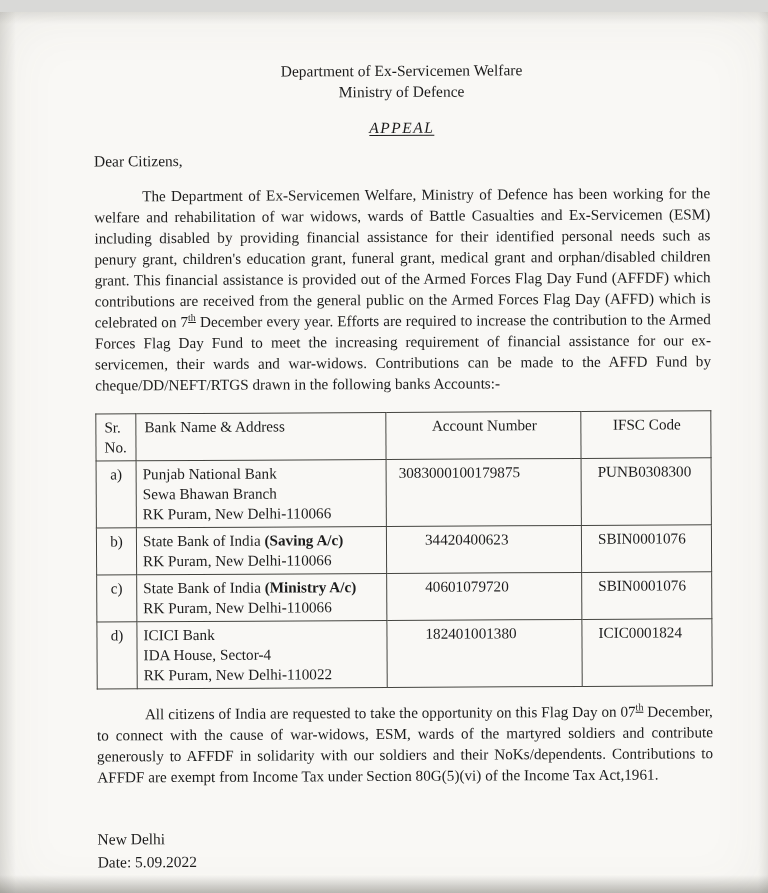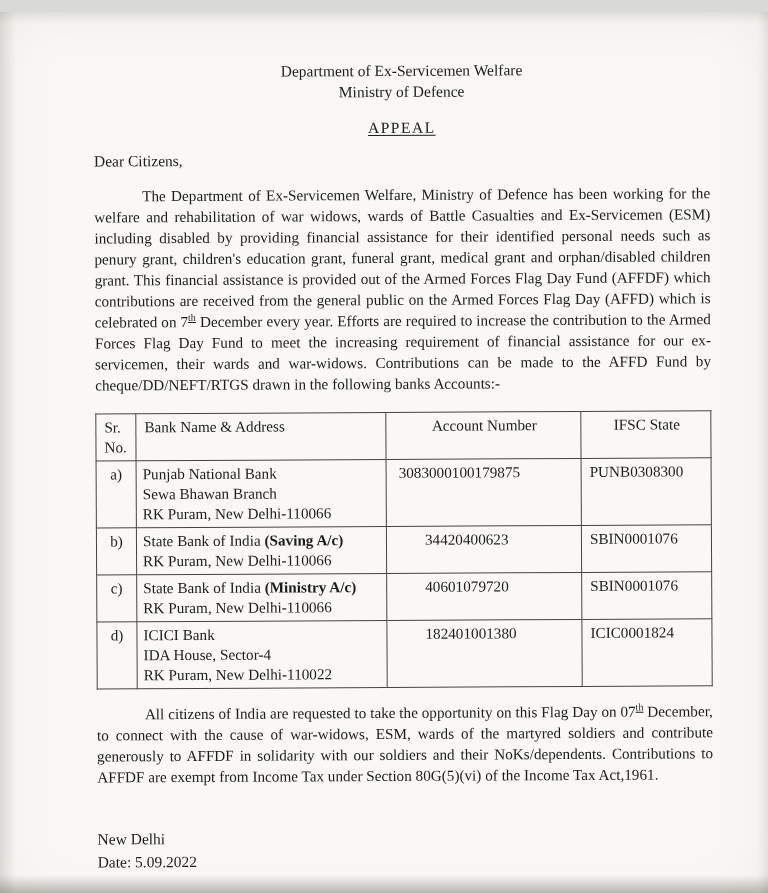--- a/index.html
+++ b/index.html
@@ -16,21 +16,21 @@
   }
   .content {
     position: absolute;
     top: 0; left: 0; right: 0;
     padding: 48px 57px 0 95px;
     transform: rotate(-0.3deg);
     transform-origin: 50% 40%;
   }
   .letterhead { text-align: center; font-size: 15.5px; line-height: 21px; }
   .appeal-title { text-align: center; margin-top: 15px; font-size: 15.5px; line-height: 21px; letter-spacing: 1.5px; }
-  .appeal-title span { text-decoration: underline; text-underline-offset: 2px; }
+  .appeal-title span { text-decoration: underline; text-underline-offset: 2px; font-style: italic; }
   .salutation { margin-top: 11px; font-size: 15.5px; line-height: 21px; }
   p.body-para {
     margin: 14px 0 0 0;
     font-size: 15.2px;
     line-height: 21px;
     text-align: justify;
     text-indent: 48px;
   }
   sup { font-size: 10px; line-height: 0; vertical-align: super; text-decoration: underline; }
   table.bank-table {
@@ -45,21 +45,21 @@
     vertical-align: top;
     padding: 3px 6px;
     line-height: 20px;
     font-weight: normal;
   }
   .bank-table th { white-space: pre-line; text-align: left; padding-left: 8px; }
   .bank-table th.center { text-align: center; }
   .bank-table td.sr { text-align: center; }
   .bank-table td.acct { padding-left: 12px; }
   .bank-table tbody tr:nth-child(n+2) td.acct { padding-left: 38px; }
-  .bank-table td.ifsc { padding-left: 8px; }
+  .bank-table td.ifsc { padding-left: 16px; }
   .bank-table .bank-line { line-height: 20px; }
   .em-bank { font-weight: bold; }
   .closing { margin-top: 40px; font-size: 15.5px; line-height: 23px; }
   
   .edge-left {
     position: absolute; left: 0; top: 0; bottom: 0; width: 16px; pointer-events: none;
     background: linear-gradient(to right, rgba(105,103,95,0.18), rgba(105,103,95,0));
   }
   .edge-top {
     position: absolute; left: 0; top: 0; right: 0; height: 12px; pointer-events: none;
@@ -99,21 +99,21 @@
         <col style="width:250px">
         <col style="width:195px">
         <col>
       </colgroup>
       <thead>
         <tr>
           <th>Sr.
 No.</th>
           <th>Bank Name &amp; Address</th>
           <th class="center">Account Number</th>
-          <th class="center">IFSC State</th>
+          <th class="center">IFSC Code</th>
         </tr>
       </thead>
       <tbody>
         <tr>
           <td class="sr">a)</td>
           <td class="bank">
             <div class="bank-line">Punjab National Bank</div>
             <div class="bank-line">Sewa Bhawan Branch</div>
             <div class="bank-line">RK Puram, New Delhi-110066</div>
           </td>

